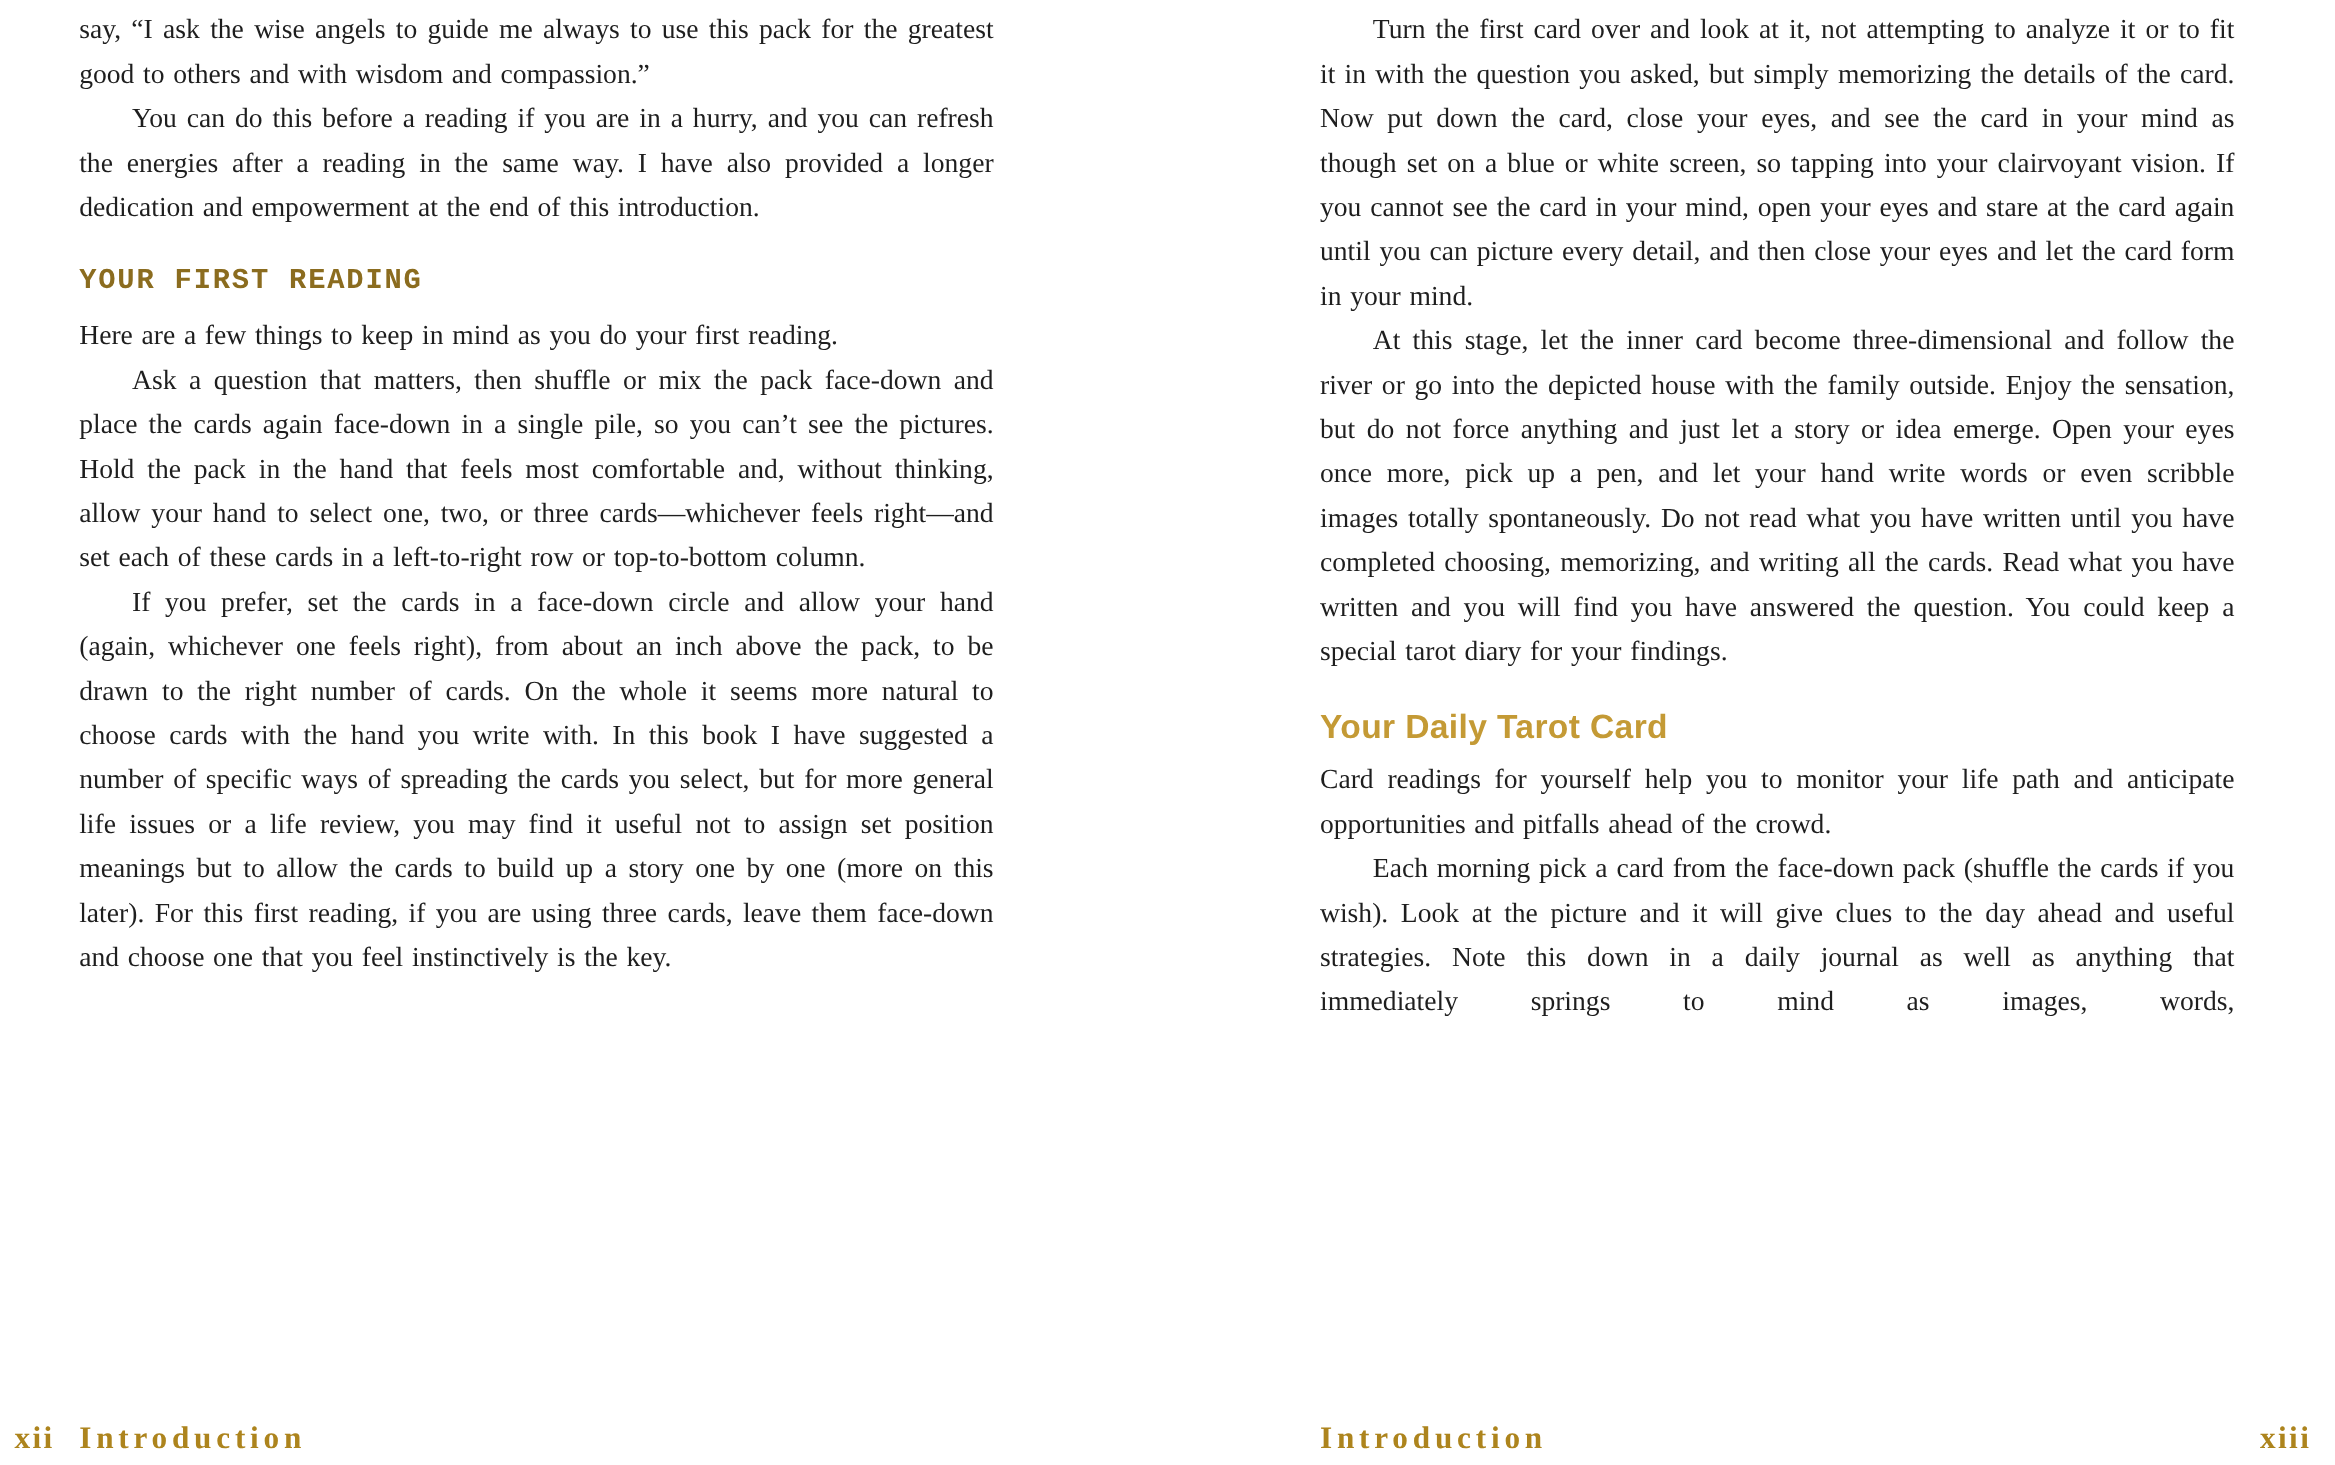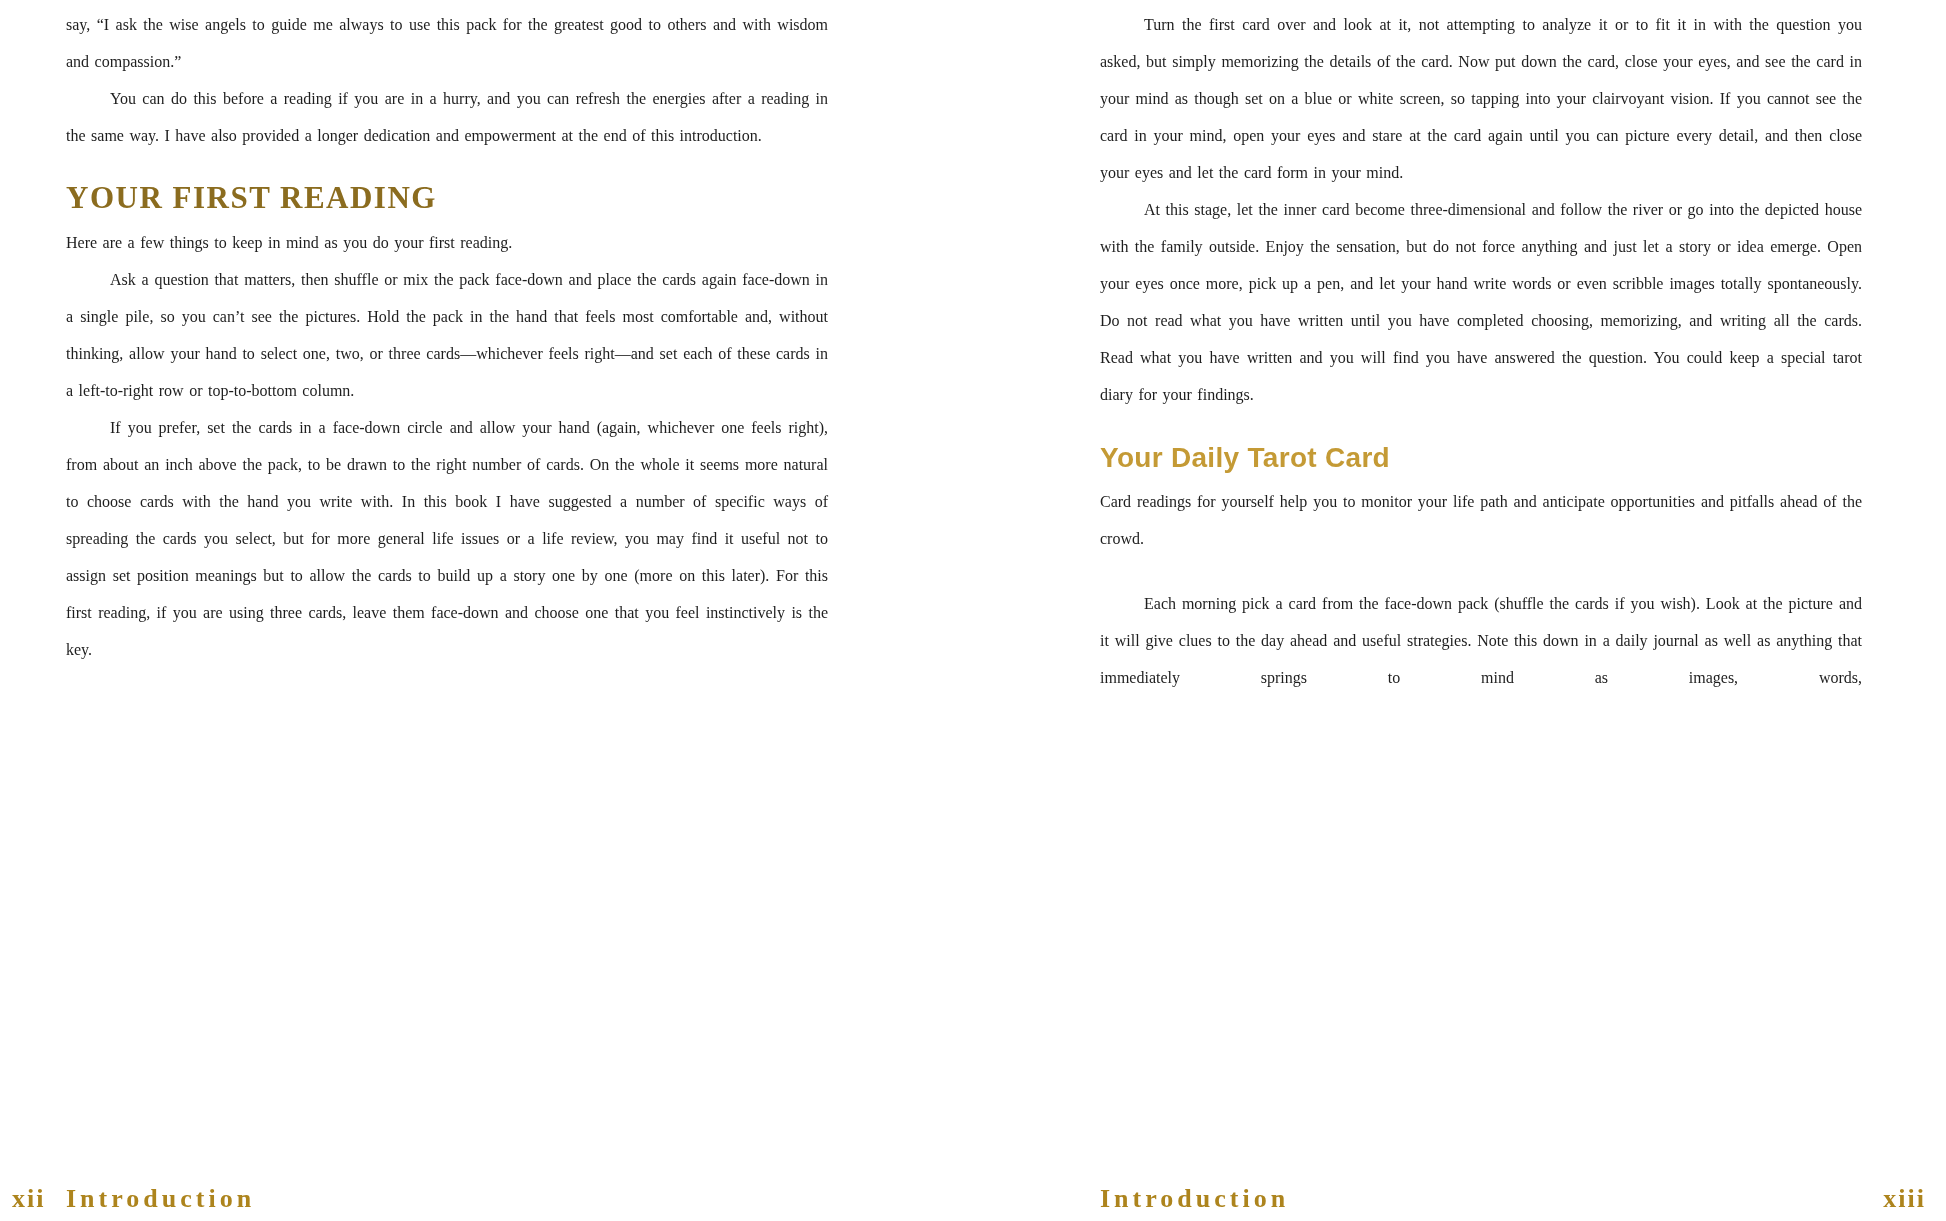--- a/index.html
+++ b/index.html
@@ -18,33 +18,33 @@
     color:var(--body-ink);
     overflow:hidden;
   }
   .text-column{
     position:absolute;top:6px;width:762px;
   }
   #left-column{left:66px;}
   #right-column{left:1100px;}
   .body-para{
     margin:0;
-    font-size:16px;
+    font-size:23px;
     line-height:37px;
     text-align:justify;
     word-spacing:1.5px;
     color:var(--body-ink);
   }
   .body-para.indent{text-indent:44px;}
-  .body-para.cont{text-align-last:justify;margin-top:28px;}
+  .body-para.cont{text-align-last:justify;}
   .section-heading{
     margin:27px 0 9px 0;
-    font-family:Liberation Serif, serif;
+    font-family:Liberation Mono, monospace;
     font-weight:700;
-    font-size:31px;
+    font-size:24px;
     line-height:34px;
     letter-spacing:1.5px;
     color:var(--heading-caps);
   }
   .sub-heading{
     margin:29px 0 9px 0;
     font-family:"Liberation Sans", sans-serif;
     font-weight:700;
     font-size:28px;
     line-height:32px;

